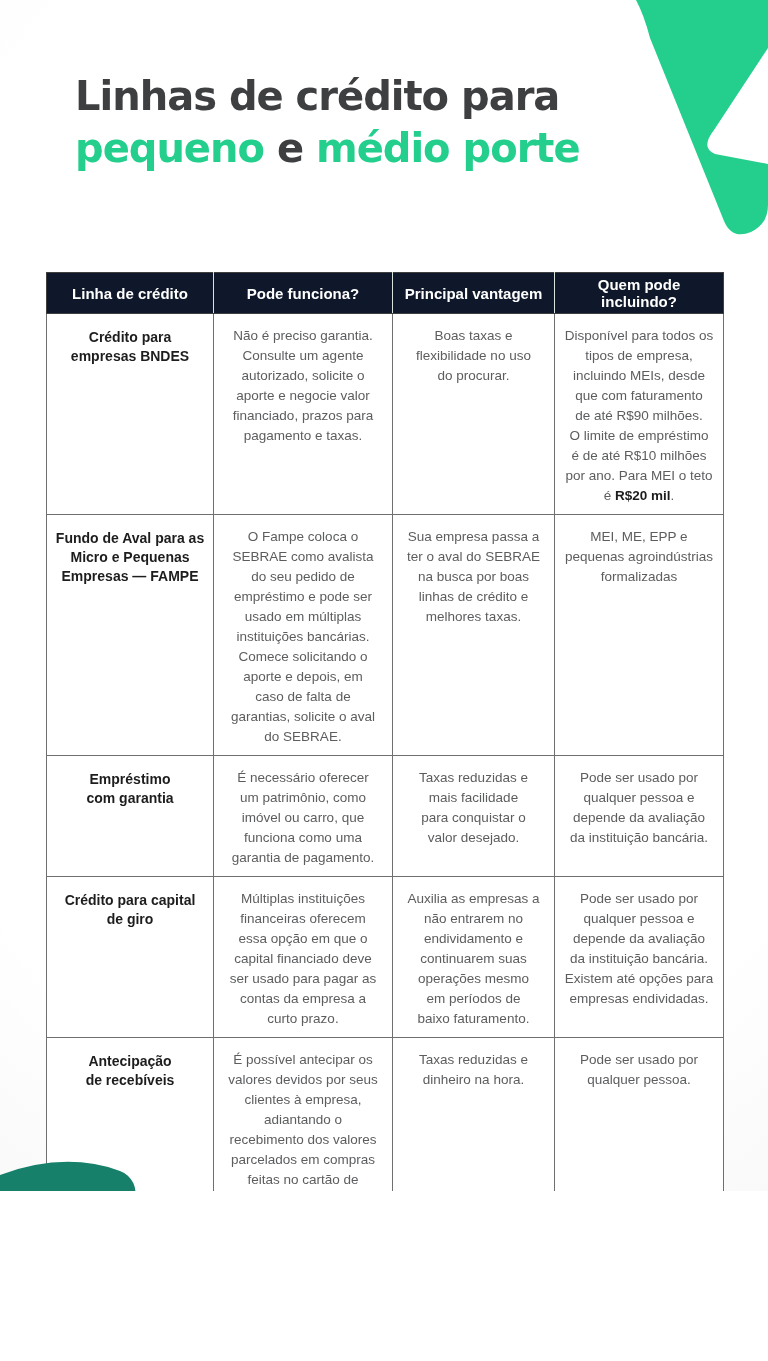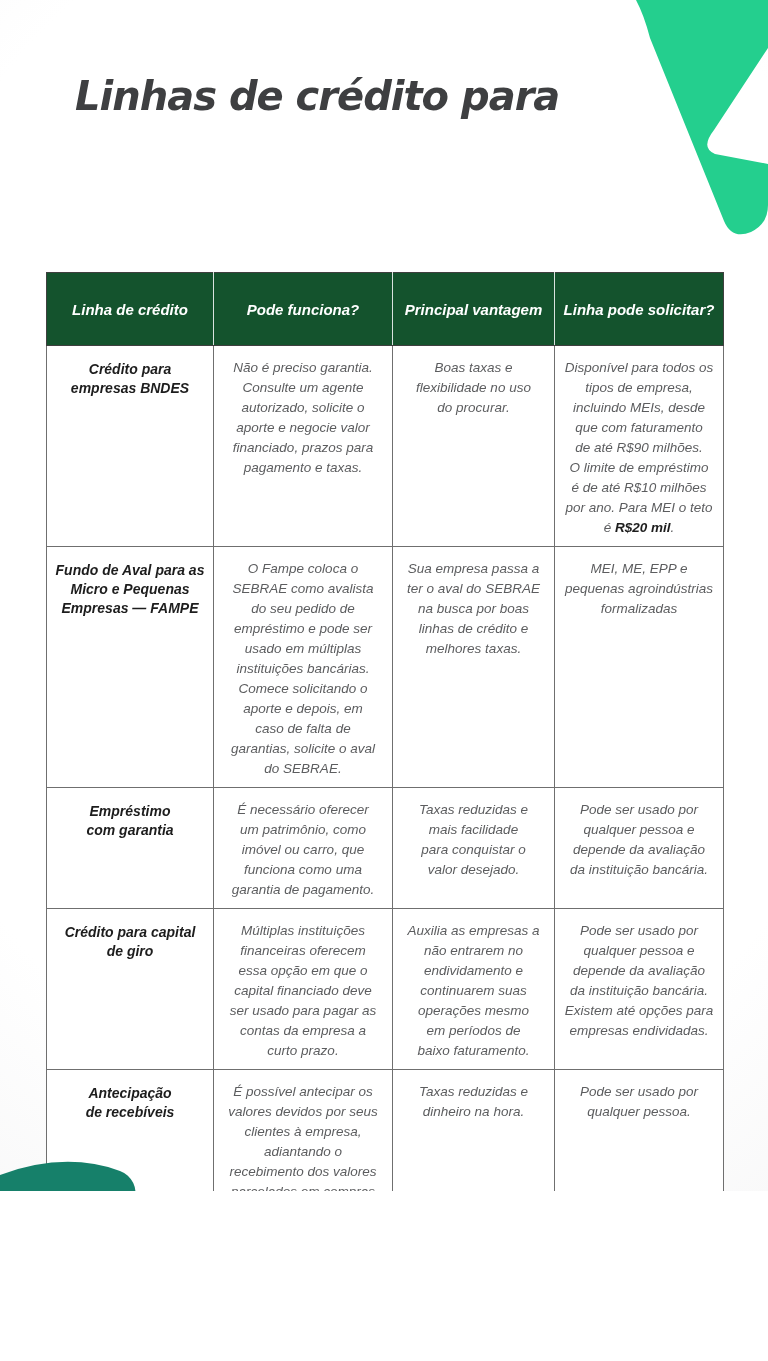--- a/index.html
+++ b/index.html
@@ -1,43 +1,42 @@
 <!DOCTYPE html>
 <html><head>
 <meta charset="utf-8">
 <style>
   html,body { margin:0; padding:0; }
   .page {
     position:relative; width:768px; height:1191px; overflow:hidden;
     background: radial-gradient(ellipse 130% 100% at 50% 42%, #ffffff 52%, #efeff0 100%);
     font-family:"Liberation Sans", sans-serif;
-    font-style:italic;
   }
   svg.deco { position:absolute; left:0; top:0; pointer-events:none; }
   .deco-behind { z-index:0; }
   .deco-front  { z-index:3; }
 
   .title {
     position:absolute; left:75px; top:70px; z-index:2;
     font-family:"DejaVu Sans", sans-serif; font-weight:bold;
     font-size:40px; line-height:52px; letter-spacing:-1px; color:#3e3f41;
   }
   .title .accent { color:#24cf8e; }
 
   table.credit {
     position:absolute; left:46px; top:272px; width:677px; z-index:1;
     border-collapse:collapse; table-layout:fixed;
     border:1px solid #3f3f3f; background:#ffffff;
   }
   table.credit th {
-    background:#14532d; color:#ffffff;
+    background:#0f172a; color:#ffffff;
     font-size:15px; font-weight:bold; height:40px;
     vertical-align:middle; text-align:center;
     border-left:1px solid #d9e2df; border-bottom:1px solid #3f3f3f;
-    padding:16px 4px;
+    padding:0 4px;
   }
   table.credit th:first-child { border-left:none; }
   table.credit td {
     border:1px solid #6f6f6f; background:#ffffff;
     vertical-align:top; text-align:center;
     padding:12px 5px 8px 5px;
     font-size:13.5px; line-height:20px; color:#5c5d5f;
     white-space:pre-line;
   }
   table.credit td.label {
@@ -55,35 +54,36 @@
 
   <svg class="deco deco-behind" width="768" height="1361" viewBox="0 0 768 1361">
 
     <path d="M 636 0 L 768 0 L 768 48 L 714 130 Q 700 148 715 154 L 768 164 L 768 205 Q 768 224 751 232 Q 732 240 724 221 L 650 38 Q 644 15 636 0 Z" fill="#24cf8e"></path>
 
     <path d="M 180 1243 Q 214 1305 228 1361" fill="none" stroke="#16806a" stroke-width="47"></path>
   </svg>
 
   <div class="title">
     <div>Linhas de crédito para</div>
+    <div><span class="accent">pequeno</span><span> e </span><span class="accent">médio porte</span></div>
   </div>
 
   <table class="credit">
     <colgroup>
       <col style="width:167px">
         <col style="width:179px">
         <col style="width:162px">
         <col style="width:169px">
     </colgroup>
     <thead>
       <tr>
         <th>Linha de crédito</th>
         <th>Pode funciona?</th>
         <th>Principal vantagem</th>
-        <th>Linha pode solicitar?</th>
+        <th>Quem pode incluindo?</th>
       </tr>
     </thead>
     <tbody>
       <tr class="r1">
         <td class="label">Crédito para
 empresas BNDES</td>
         <td>Não é preciso garantia.
 Consulte um agente
 autorizado, solicite o
 aporte e negocie valor

